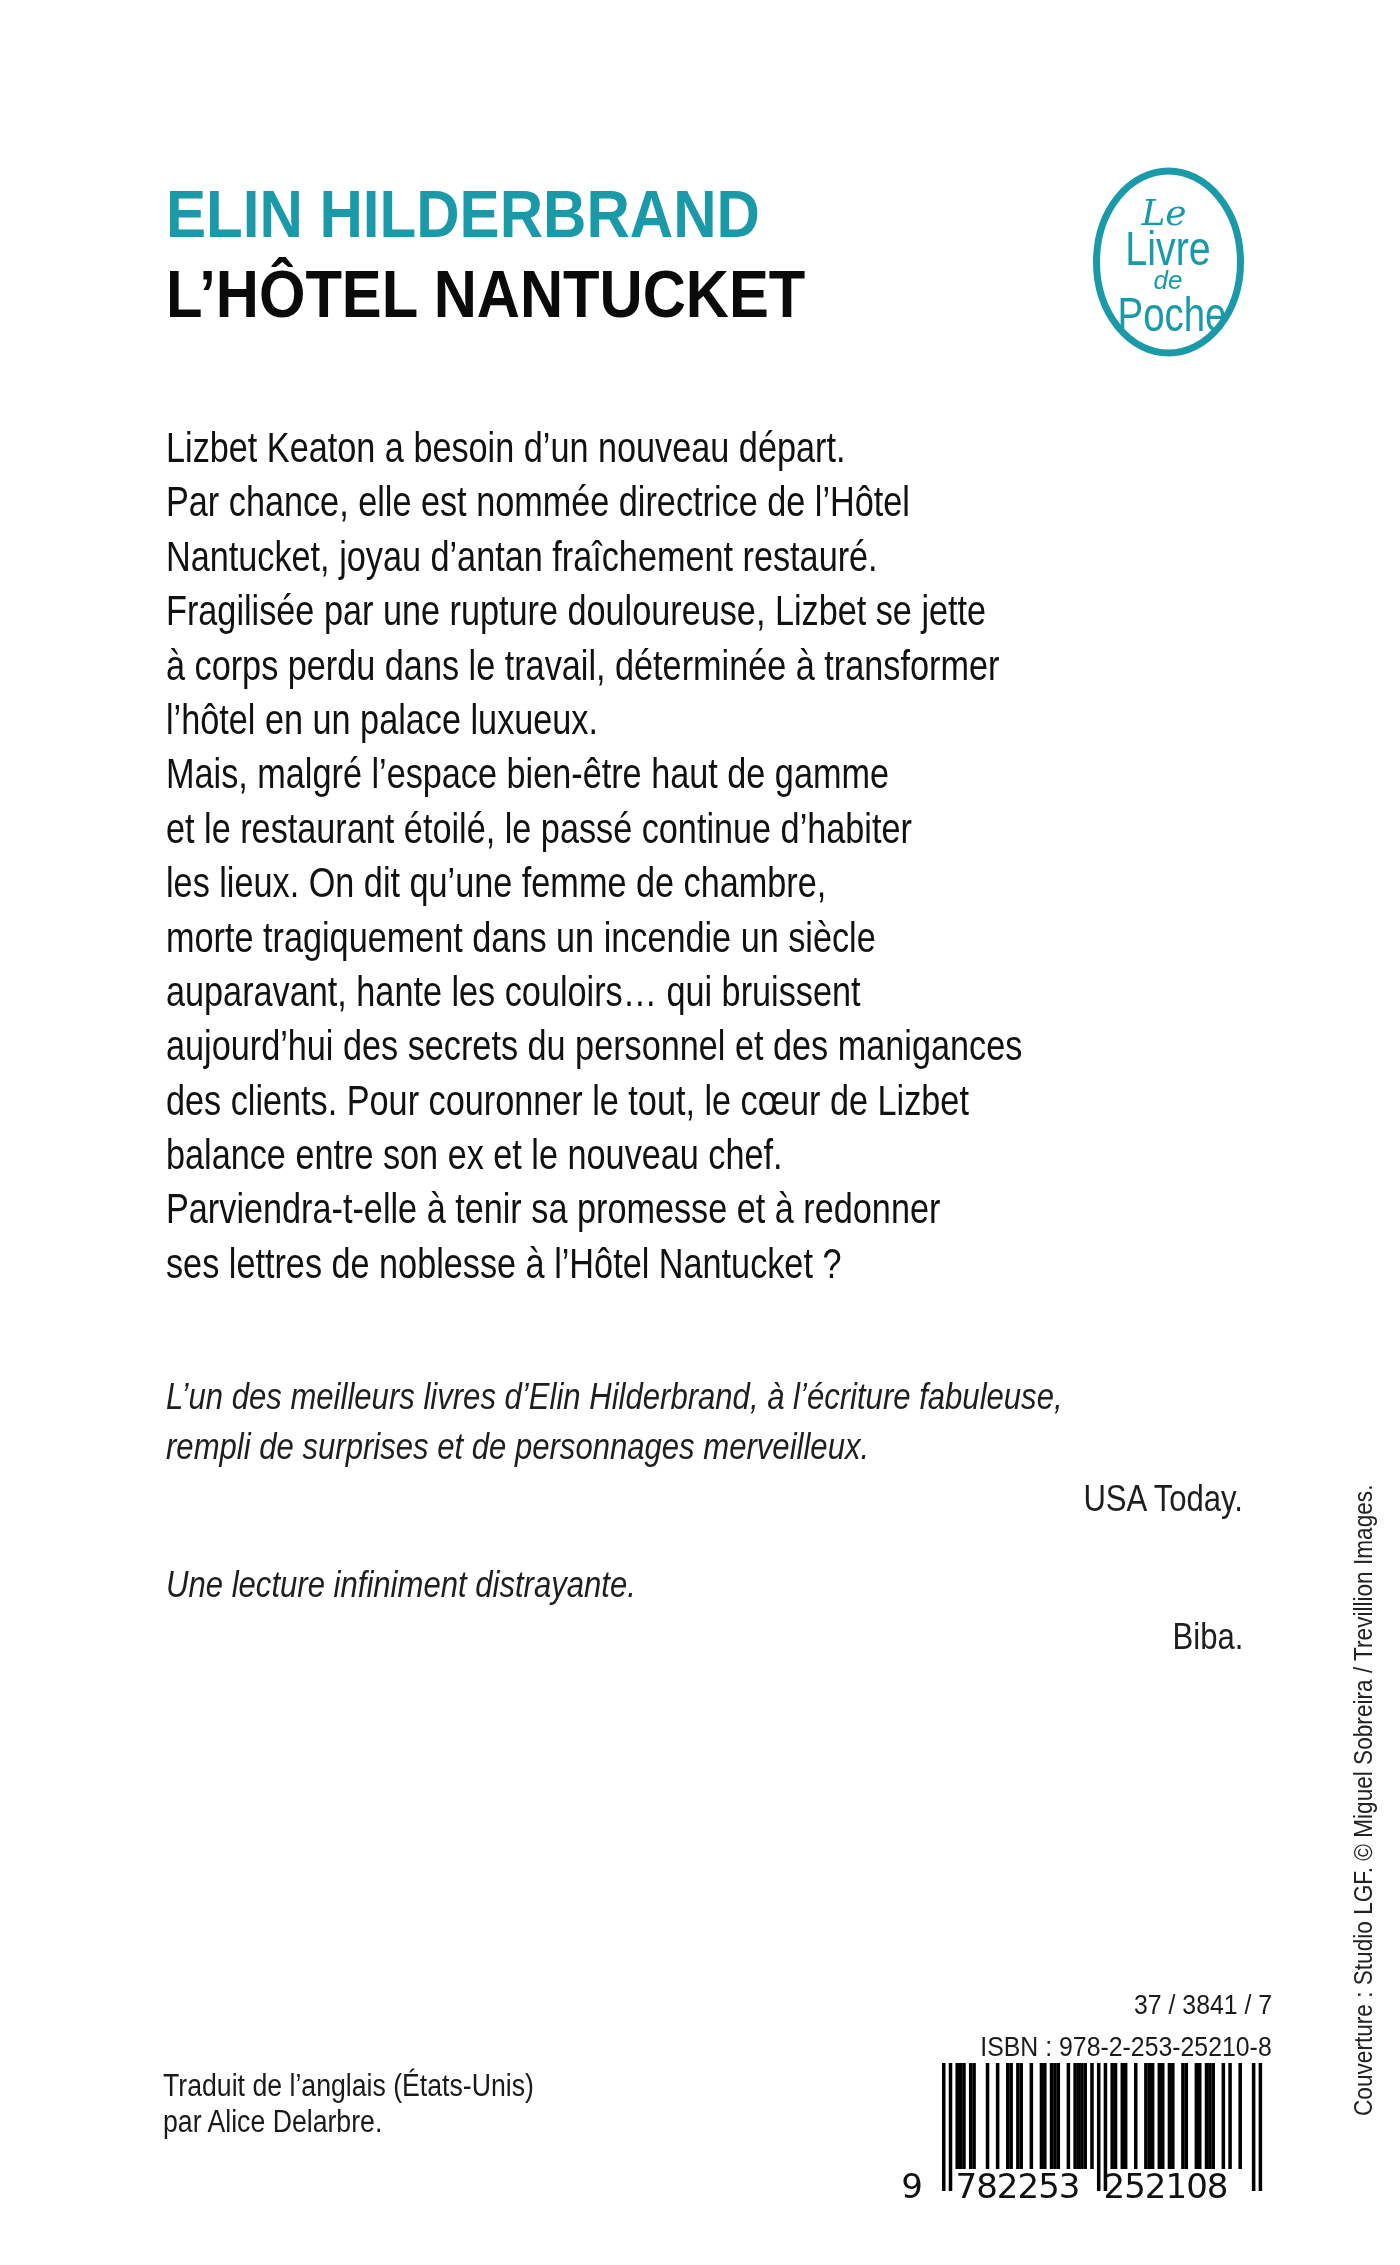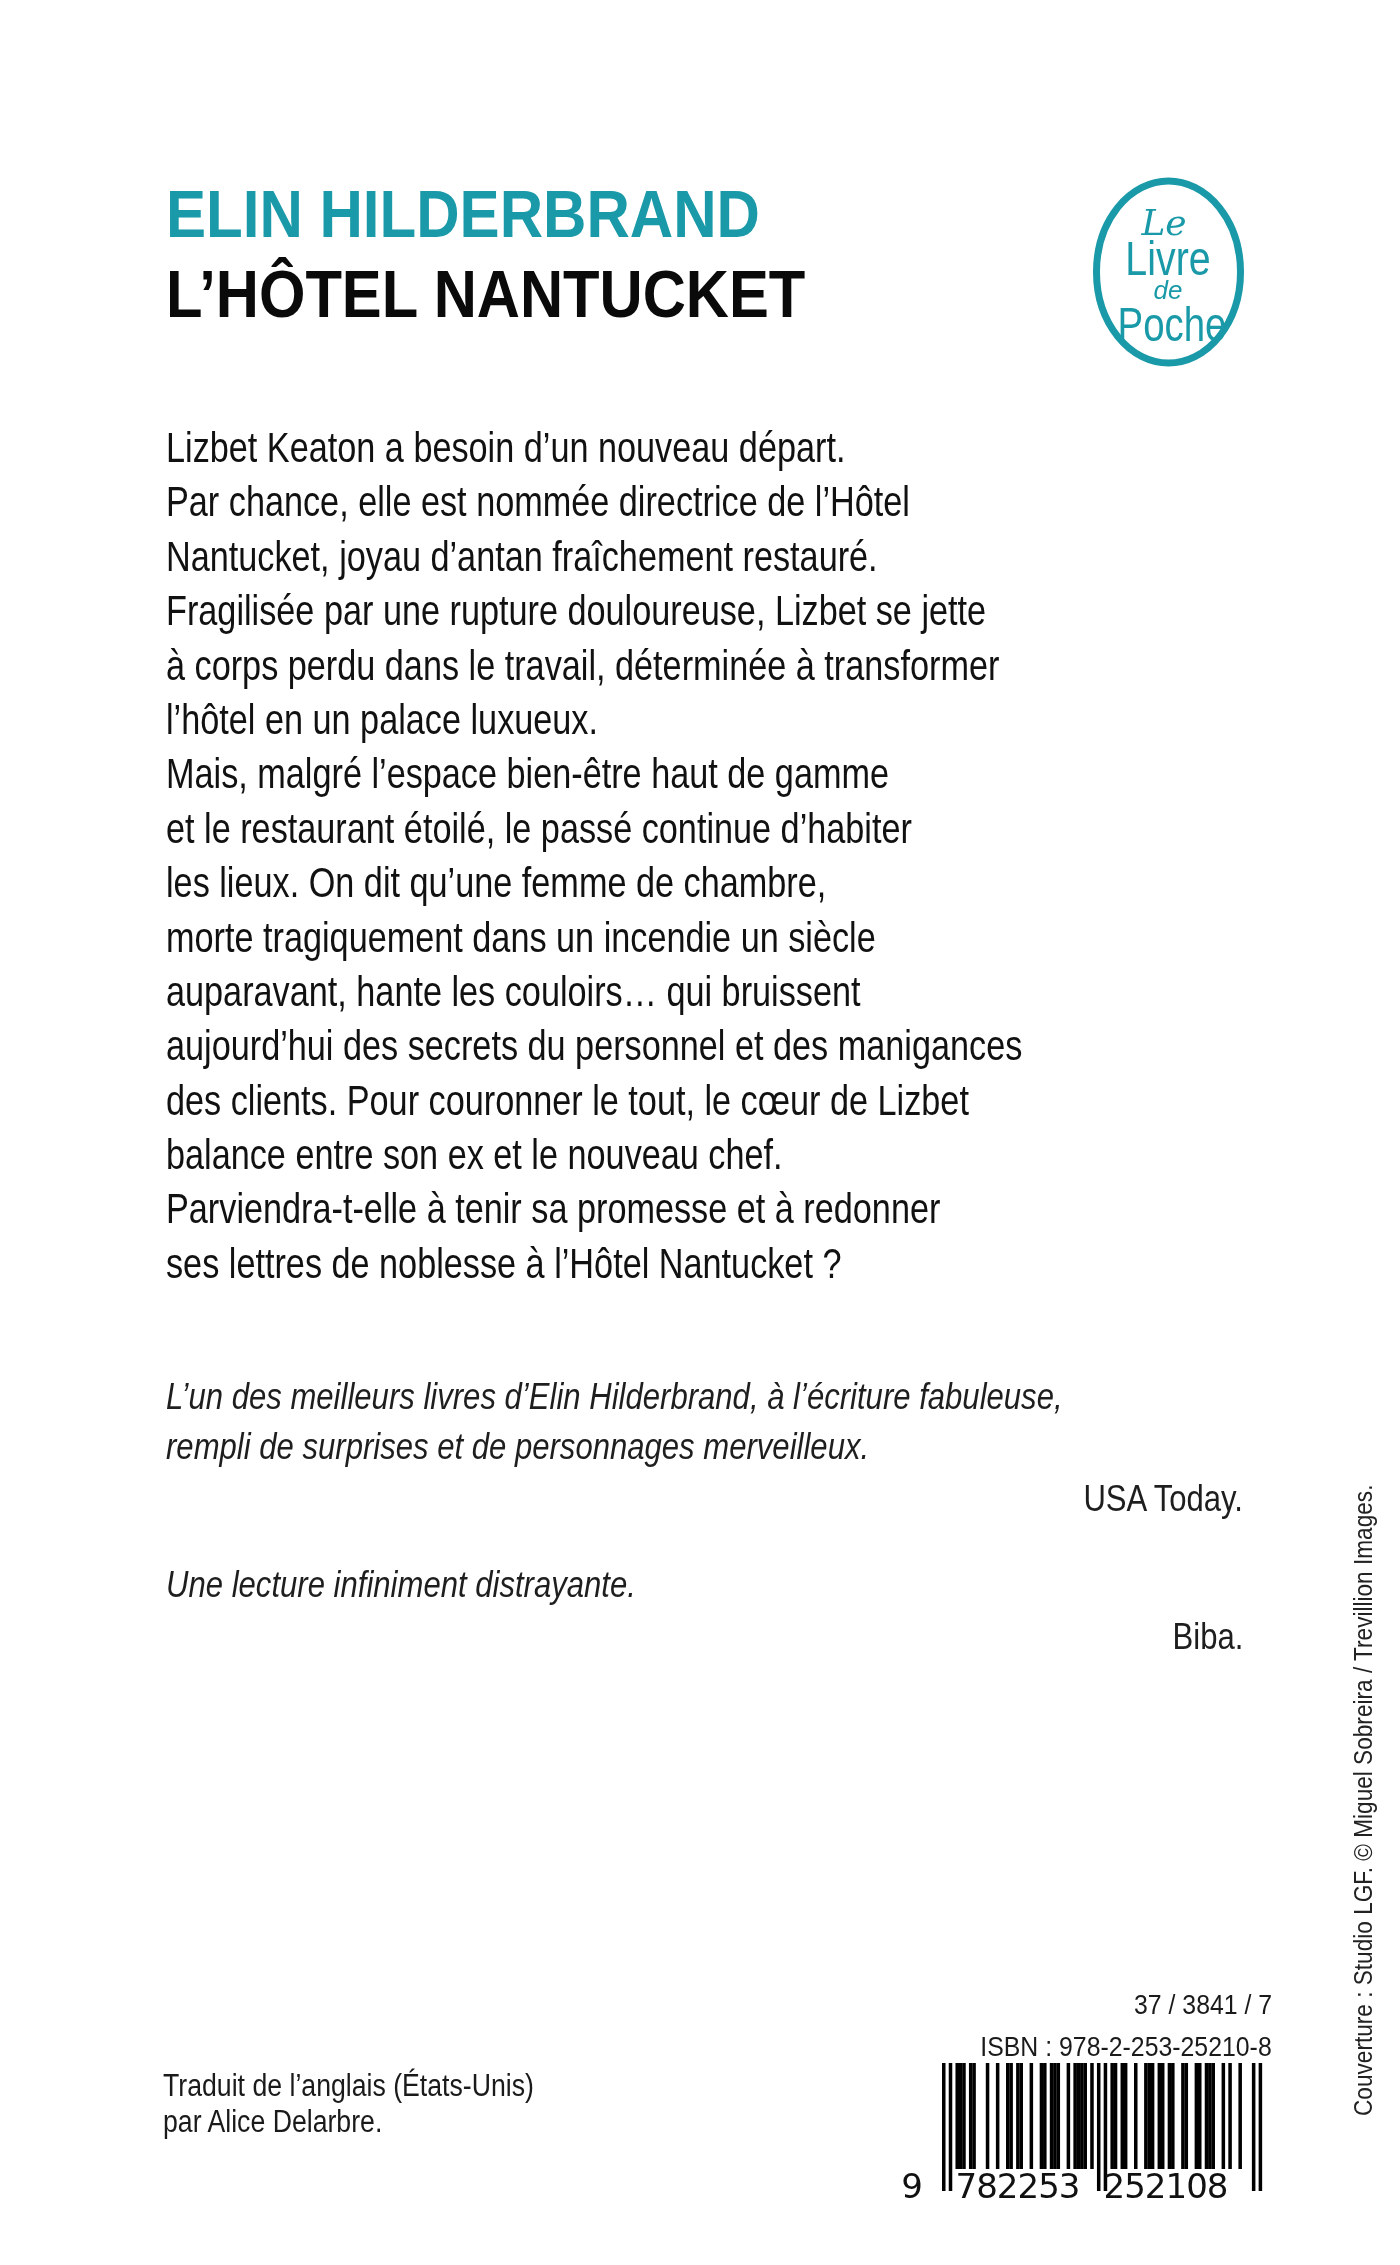--- a/index.html
+++ b/index.html
@@ -37,21 +37,21 @@
       font-size: 66px;
       line-height: 76px;
       color: #0a0a0a;
       white-space: nowrap;
       transform-origin: 0 0;
       transform: scaleX(0.905);
     }
 
     
     .logo {
-      left: 1092px; top: 177px;
+      left: 1092px; top: 167px;
       width: 153px; height: 190px;
     }
     .logo svg { width: 100%; height: 100%; overflow: visible; }
 
     
     .blurb {
       left: 166px; top: 421px;
       width: 1300px;
       transform-origin: 0 0;
       transform: scaleX(0.815);

